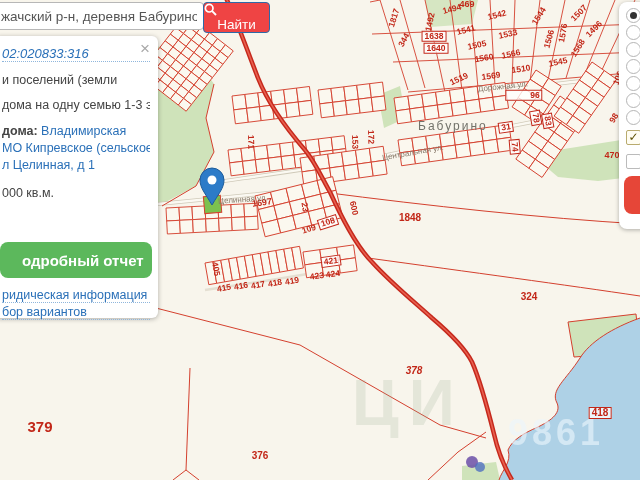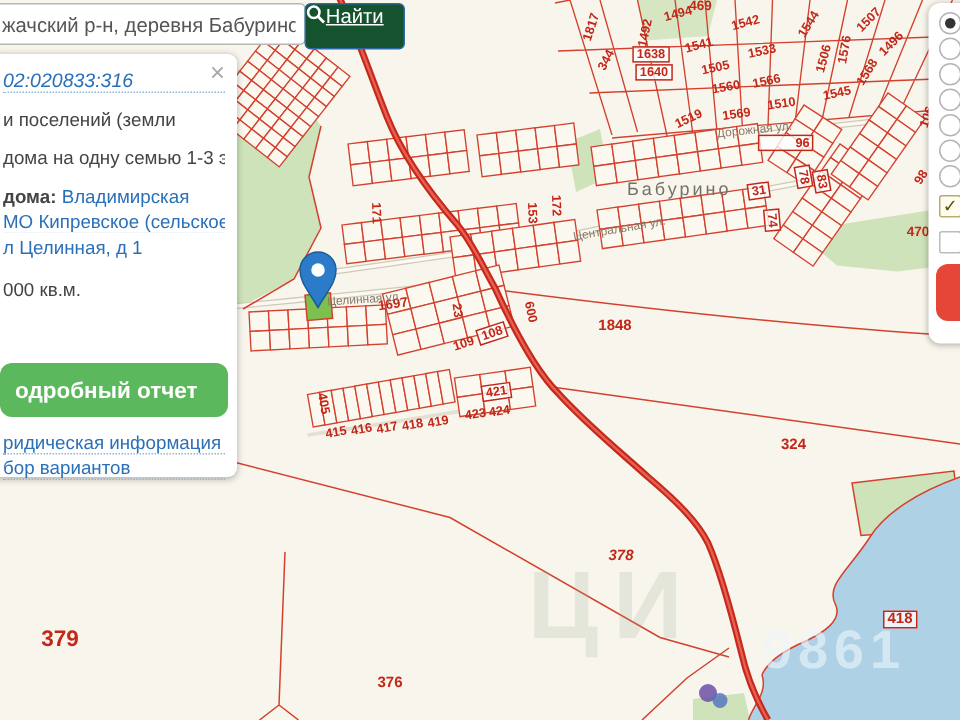--- a/index.html
+++ b/index.html
@@ -15,37 +15,37 @@
   #village-label{position:absolute;left:418px;top:119px;font-size:12px;color:#72726a;letter-spacing:2px;z-index:3;}
   #wm-letters{position:absolute;left:352px;top:366px;font-size:64px;font-weight:bold;
               color:rgba(150,170,145,.20);letter-spacing:10px;z-index:2;pointer-events:none;}
   #wm-digits{position:absolute;left:508px;top:412px;font-size:36px;font-weight:bold;
              color:rgba(235,245,252,.62);letter-spacing:4px;z-index:2;pointer-events:none;}
   
   #search-bar{position:absolute;left:0;top:0;z-index:12;}
   #search-input{position:absolute;left:-6px;top:2px;width:196px;height:26px;border:1px solid #b7b7b7;
                 border-radius:4px;padding:0 6px;font-size:13.5px;color:#555;background:#fff;outline:none;
                 font-family:"Liberation Sans",sans-serif;}
-  #find-btn{position:absolute;left:203px;top:2px;width:65px;height:29px;background:#14532d;border:1px solid #2d69a7;
-            border-radius:4px;color:#fff;font-size:13.5px;display:flex;align-items:flex-start;justify-content:center;
-            gap:4px;cursor:pointer;text-decoration:underline;}
+  #find-btn{position:absolute;left:203px;top:2px;width:65px;height:29px;background:#ef4444;border:1px solid #2d69a7;
+            border-radius:4px;color:#fff;font-size:13.5px;display:flex;align-items:flex-end;justify-content:center;
+            gap:4px;cursor:pointer;}
   
   #info-panel{position:absolute;left:-6px;top:36px;width:164px;height:282px;background:#fff;border-radius:6px;
               box-shadow:0 1px 5px rgba(0,0,0,.3);z-index:11;font-size:12.5px;color:#444;}
   #info-panel a{color:#2a70b8;text-decoration:none;border-bottom:1px dotted #8fb6dc;cursor:pointer;}
   .ip-abs{position:absolute;left:8px;right:8px;white-space:nowrap;overflow:hidden;}
   #cad-link{top:10px;font-size:13px;font-style:italic;}
   #cat-line{top:37px;}
   #use-line{top:62px;}
   #addr-line1{top:88px;} #addr-line2{top:105px;} #addr-line3{top:122px;}
   #area-line{top:150px;}
   #order-input{position:absolute;left:6px;top:166px;width:136px;height:28px;border:1px solid #ccc;border-radius:8px;
                padding:0 8px;font-size:14px;color:#555;font-family:"Liberation Sans",sans-serif;outline:none;}
   #report-btn{position:absolute;left:6px;top:206px;width:152px;height:36px;background:#5cb85c;border:none;
-              border-radius:8px;color:#fff;font-size:15px;font-weight:bold;text-align:left;padding:0 10px;
+              border-radius:8px;color:#fff;font-size:15px;font-weight:bold;text-align:left;padding:0 22px;
               cursor:pointer;white-space:nowrap;overflow:hidden;}
   #legal-link{top:252px;} #variants-link{top:269px;}
   #panel-close{position:absolute;right:8px;top:4px;font-size:17px;color:#a9a9a9;cursor:pointer;line-height:1;}
   
   #layers-panel{position:absolute;left:619px;top:2px;width:40px;height:227px;background:#fff;
                 border-radius:8px 0 0 8px;box-shadow:0 1px 4px rgba(0,0,0,.3);z-index:11;}
   .radio{position:absolute;left:7px;width:13px;height:13px;border:1px solid #b5b5b5;border-radius:50%;background:#fff;cursor:pointer;}
   .radio.sel::after{content:"";position:absolute;left:3px;top:3px;width:7px;height:7px;border-radius:50%;background:#333;}
   .cbox{position:absolute;left:7px;width:13px;height:13px;border:1px solid #b9ab6e;border-radius:2px;background:#fffdf2;cursor:pointer;
         font-size:12px;line-height:12px;text-align:center;color:#5d4f00;font-weight:bold;}

